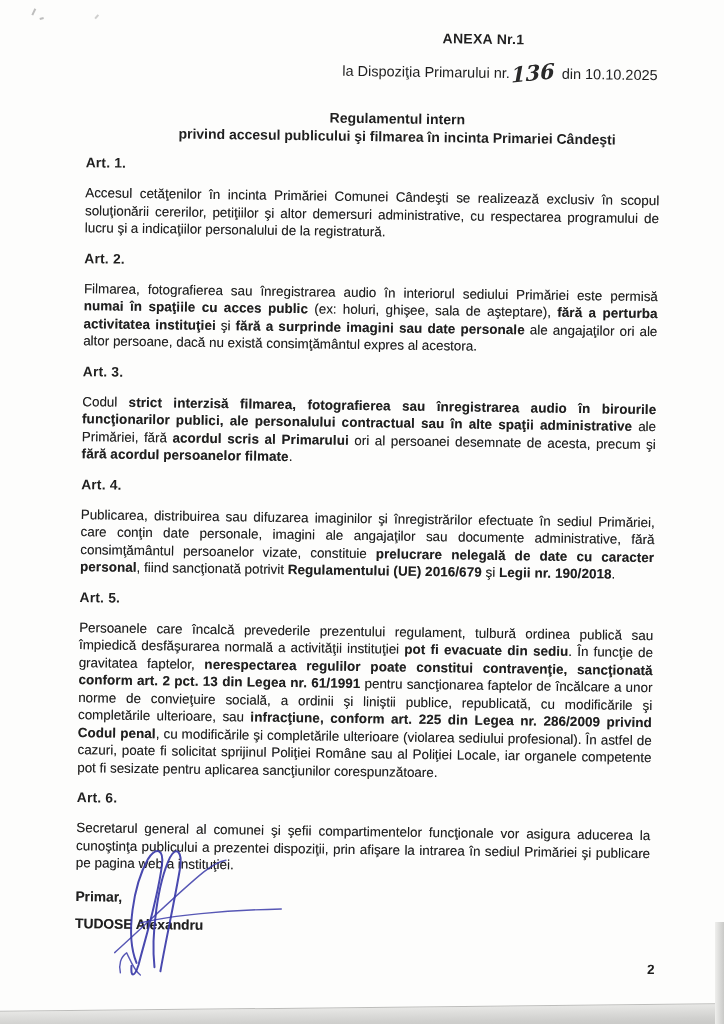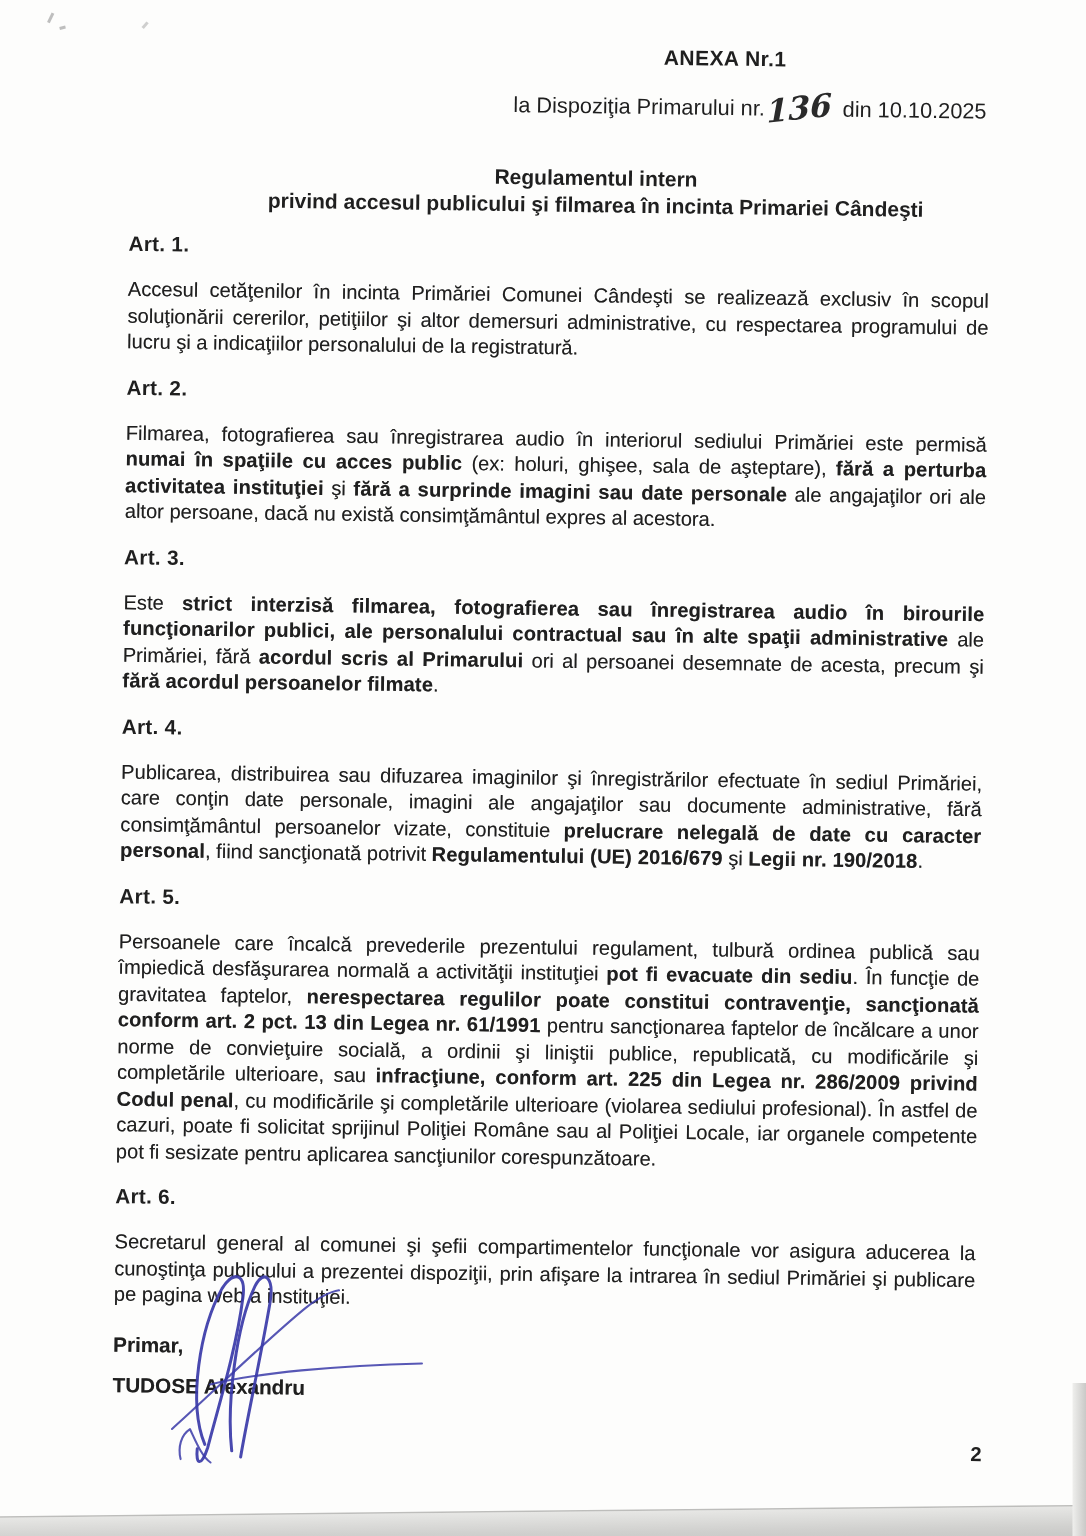--- a/index.html
+++ b/index.html
@@ -126,21 +126,21 @@
         <section class="article">
           <h3>Art. 1.</h3>
           <p><span>Accesul cetăţenilor în incinta Primăriei Comunei Cândeşti se realizează exclusiv în scopul soluţionării cererilor, petiţiilor şi altor demersuri administrative, cu respectarea programului de lucru şi a indicaţiilor personalului de la registratură.</span></p>
         </section>
         <section class="article">
           <h3>Art. 2.</h3>
           <p><span>Filmarea, fotografierea sau înregistrarea audio în interiorul sediului Primăriei este permisă </span><b>numai în spaţiile cu acces public</b><span> (ex: holuri, ghişee, sala de aşteptare), </span><b>fără a perturba activitatea instituţiei</b><span> şi </span><b>fără a surprinde imagini sau date personale</b><span> ale angajaţilor ori ale altor persoane, dacă nu există consimţământul expres al acestora.</span></p>
         </section>
         <section class="article">
           <h3>Art. 3.</h3>
-          <p><span>Este </span><b>strict interzisă filmarea, fotografierea sau înregistrarea audio în birourile funcţionarilor publici, ale personalului contractual sau în alte spaţii administrative</b><span> ale Primăriei, fără </span><b>acordul scris al Primarului</b><span> ori al persoanei desemnate de acesta, precum şi </span><b>fără acordul persoanelor filmate</b><span>.</span></p>
+          <p><span>Codul </span><b>strict interzisă filmarea, fotografierea sau înregistrarea audio în birourile funcţionarilor publici, ale personalului contractual sau în alte spaţii administrative</b><span> ale Primăriei, fără </span><b>acordul scris al Primarului</b><span> ori al persoanei desemnate de acesta, precum şi </span><b>fără acordul persoanelor filmate</b><span>.</span></p>
         </section>
         <section class="article">
           <h3>Art. 4.</h3>
           <p><span>Publicarea, distribuirea sau difuzarea imaginilor şi înregistrărilor efectuate în sediul Primăriei, care conţin date personale, imagini ale angajaţilor sau documente administrative, fără consimţământul persoanelor vizate, constituie </span><b>prelucrare nelegală de date cu caracter personal</b><span>, fiind sancţionată potrivit </span><b>Regulamentului (UE) 2016/679</b><span> şi </span><b>Legii nr. 190/2018</b><span>.</span></p>
         </section>
         <section class="article">
           <h3>Art. 5.</h3>
           <p><span>Persoanele care încalcă prevederile prezentului regulament, tulbură ordinea publică sau împiedică desfăşurarea normală a activităţii instituţiei </span><b>pot fi evacuate din sediu</b><span>. În funcţie de gravitatea faptelor, </span><b>nerespectarea regulilor poate constitui contravenţie, sancţionată conform art. 2 pct. 13 din Legea nr. 61/1991</b><span> pentru sancţionarea faptelor de încălcare a unor norme de convieţuire socială, a ordinii şi liniştii publice, republicată, cu modificările şi completările ulterioare, sau </span><b>infracţiune, conform art. 225 din Legea nr. 286/2009 privind Codul penal</b><span>, cu modificările şi completările ulterioare (violarea sediului profesional). În astfel de cazuri, poate fi solicitat sprijinul Poliţiei Române sau al Poliţiei Locale, iar organele competente pot fi sesizate pentru aplicarea sancţiunilor corespunzătoare.</span></p>
         </section>
         <section class="article">

